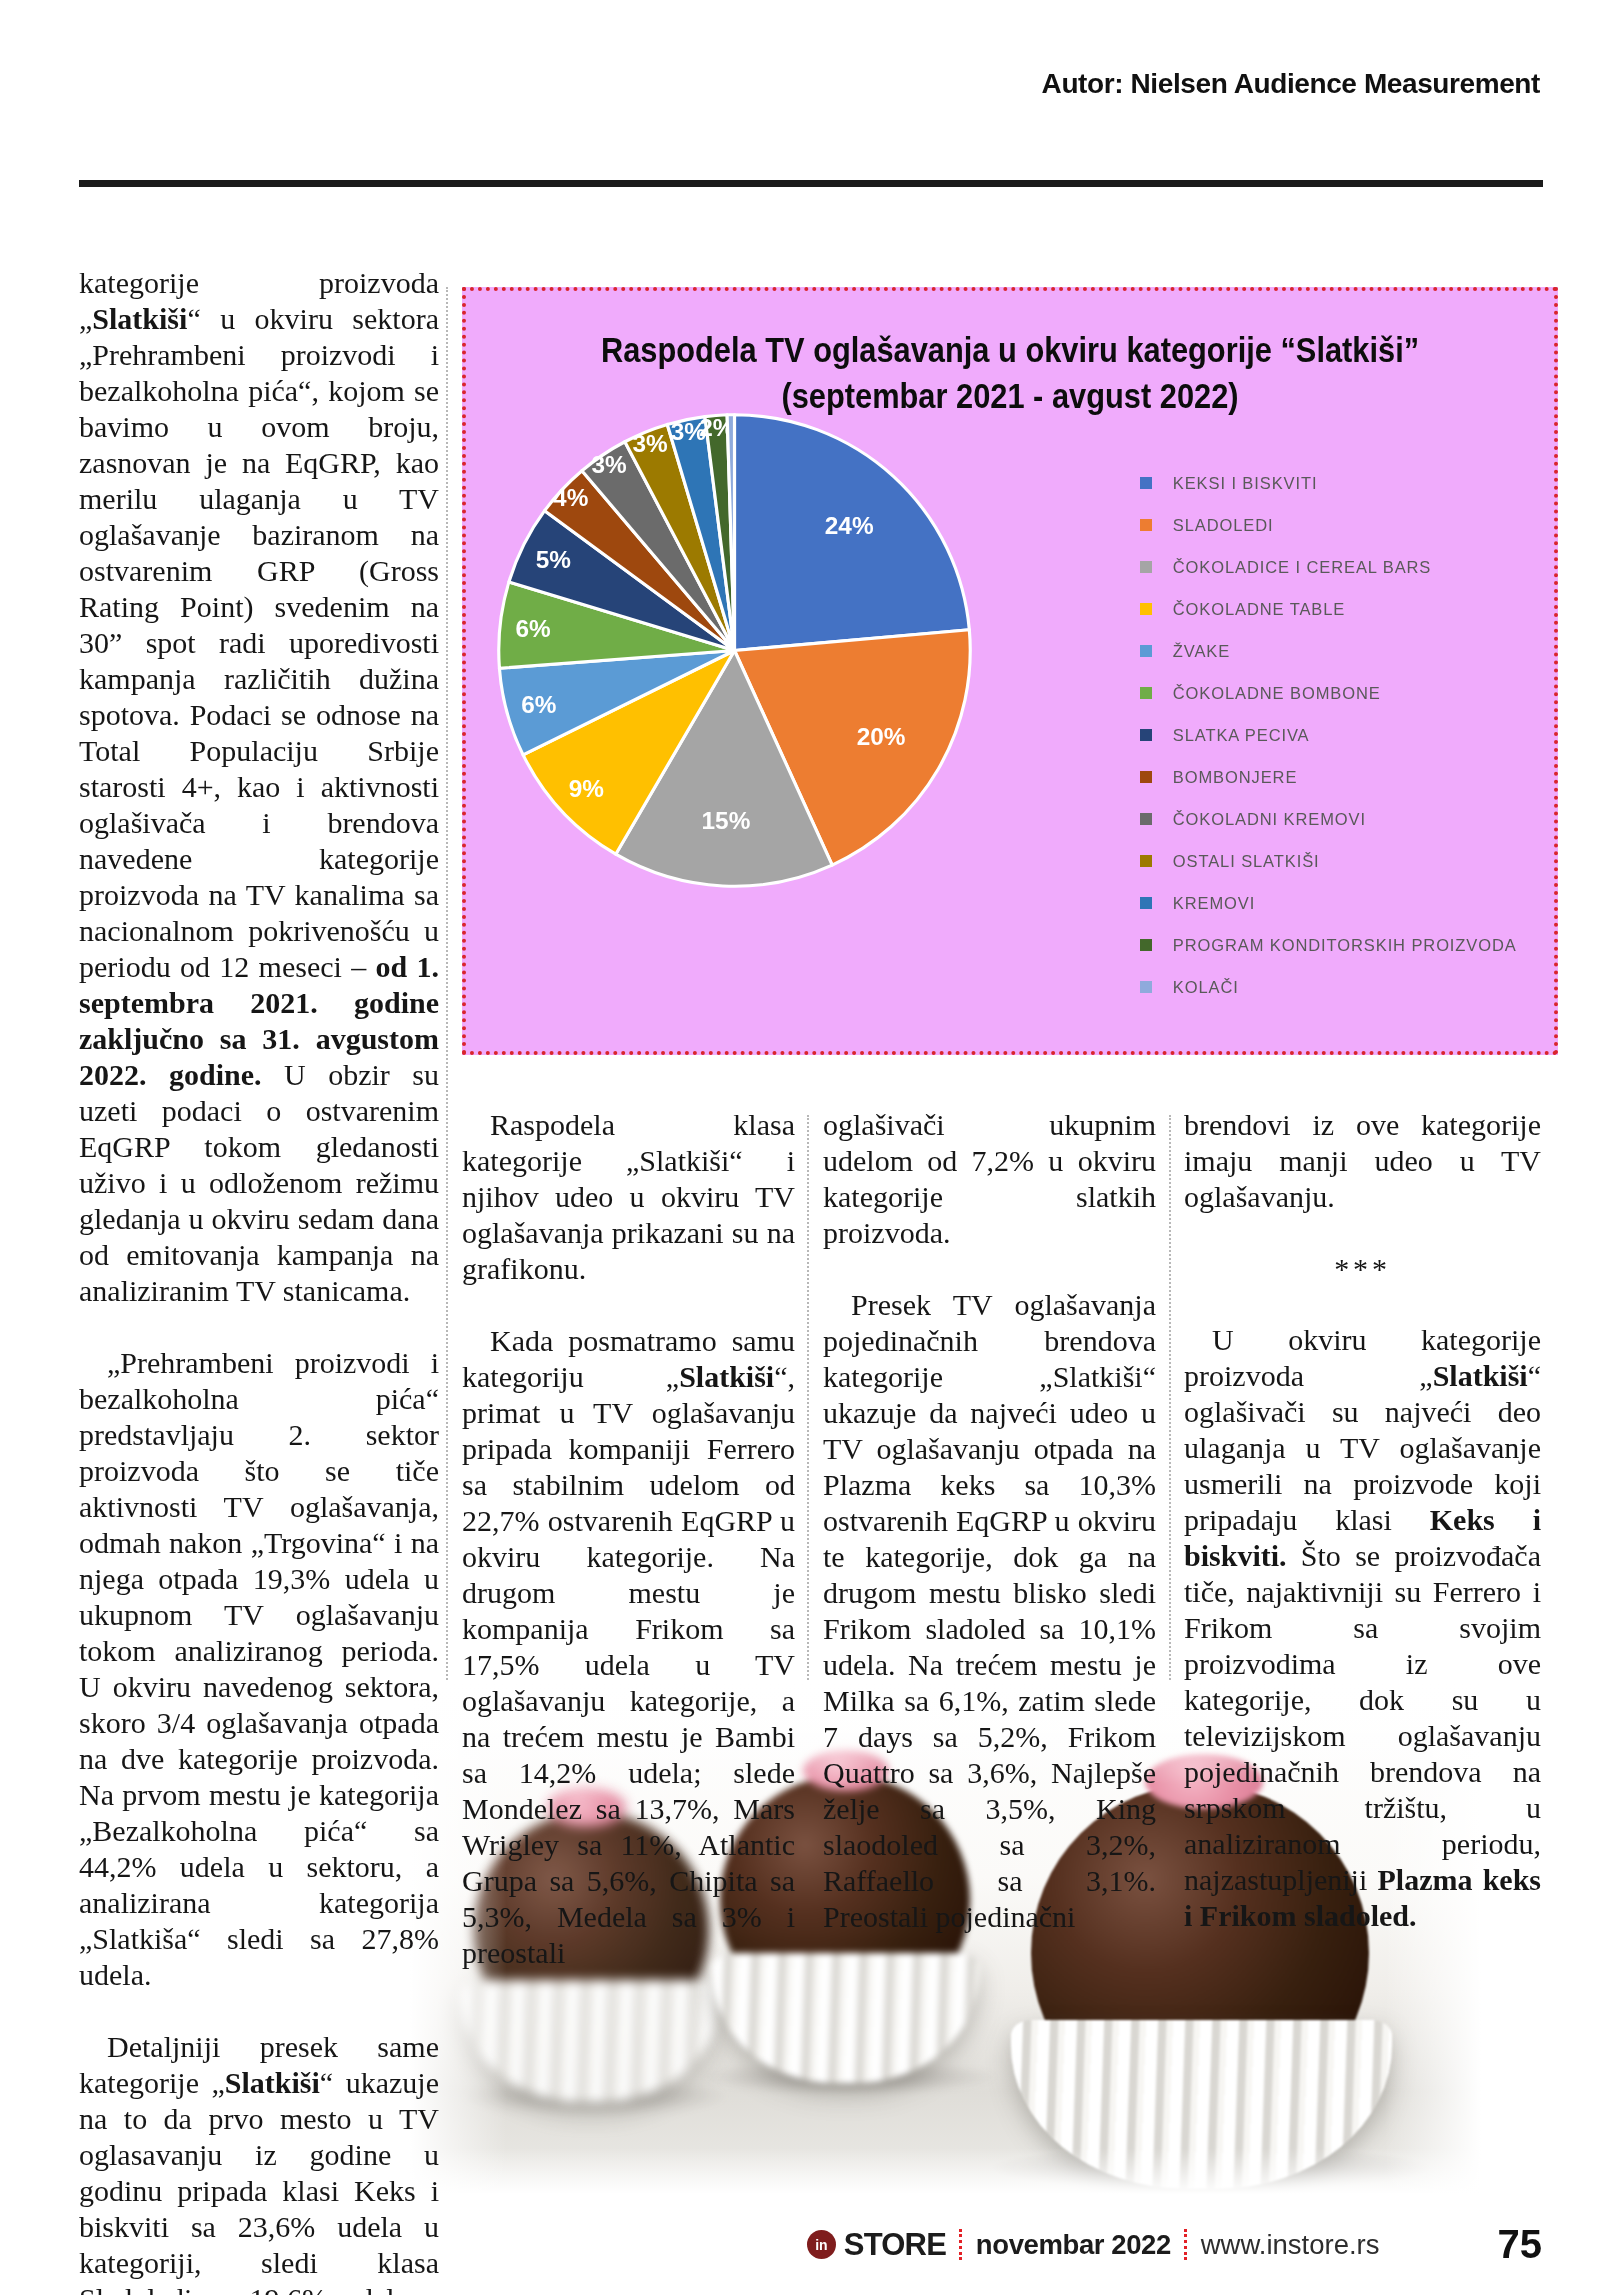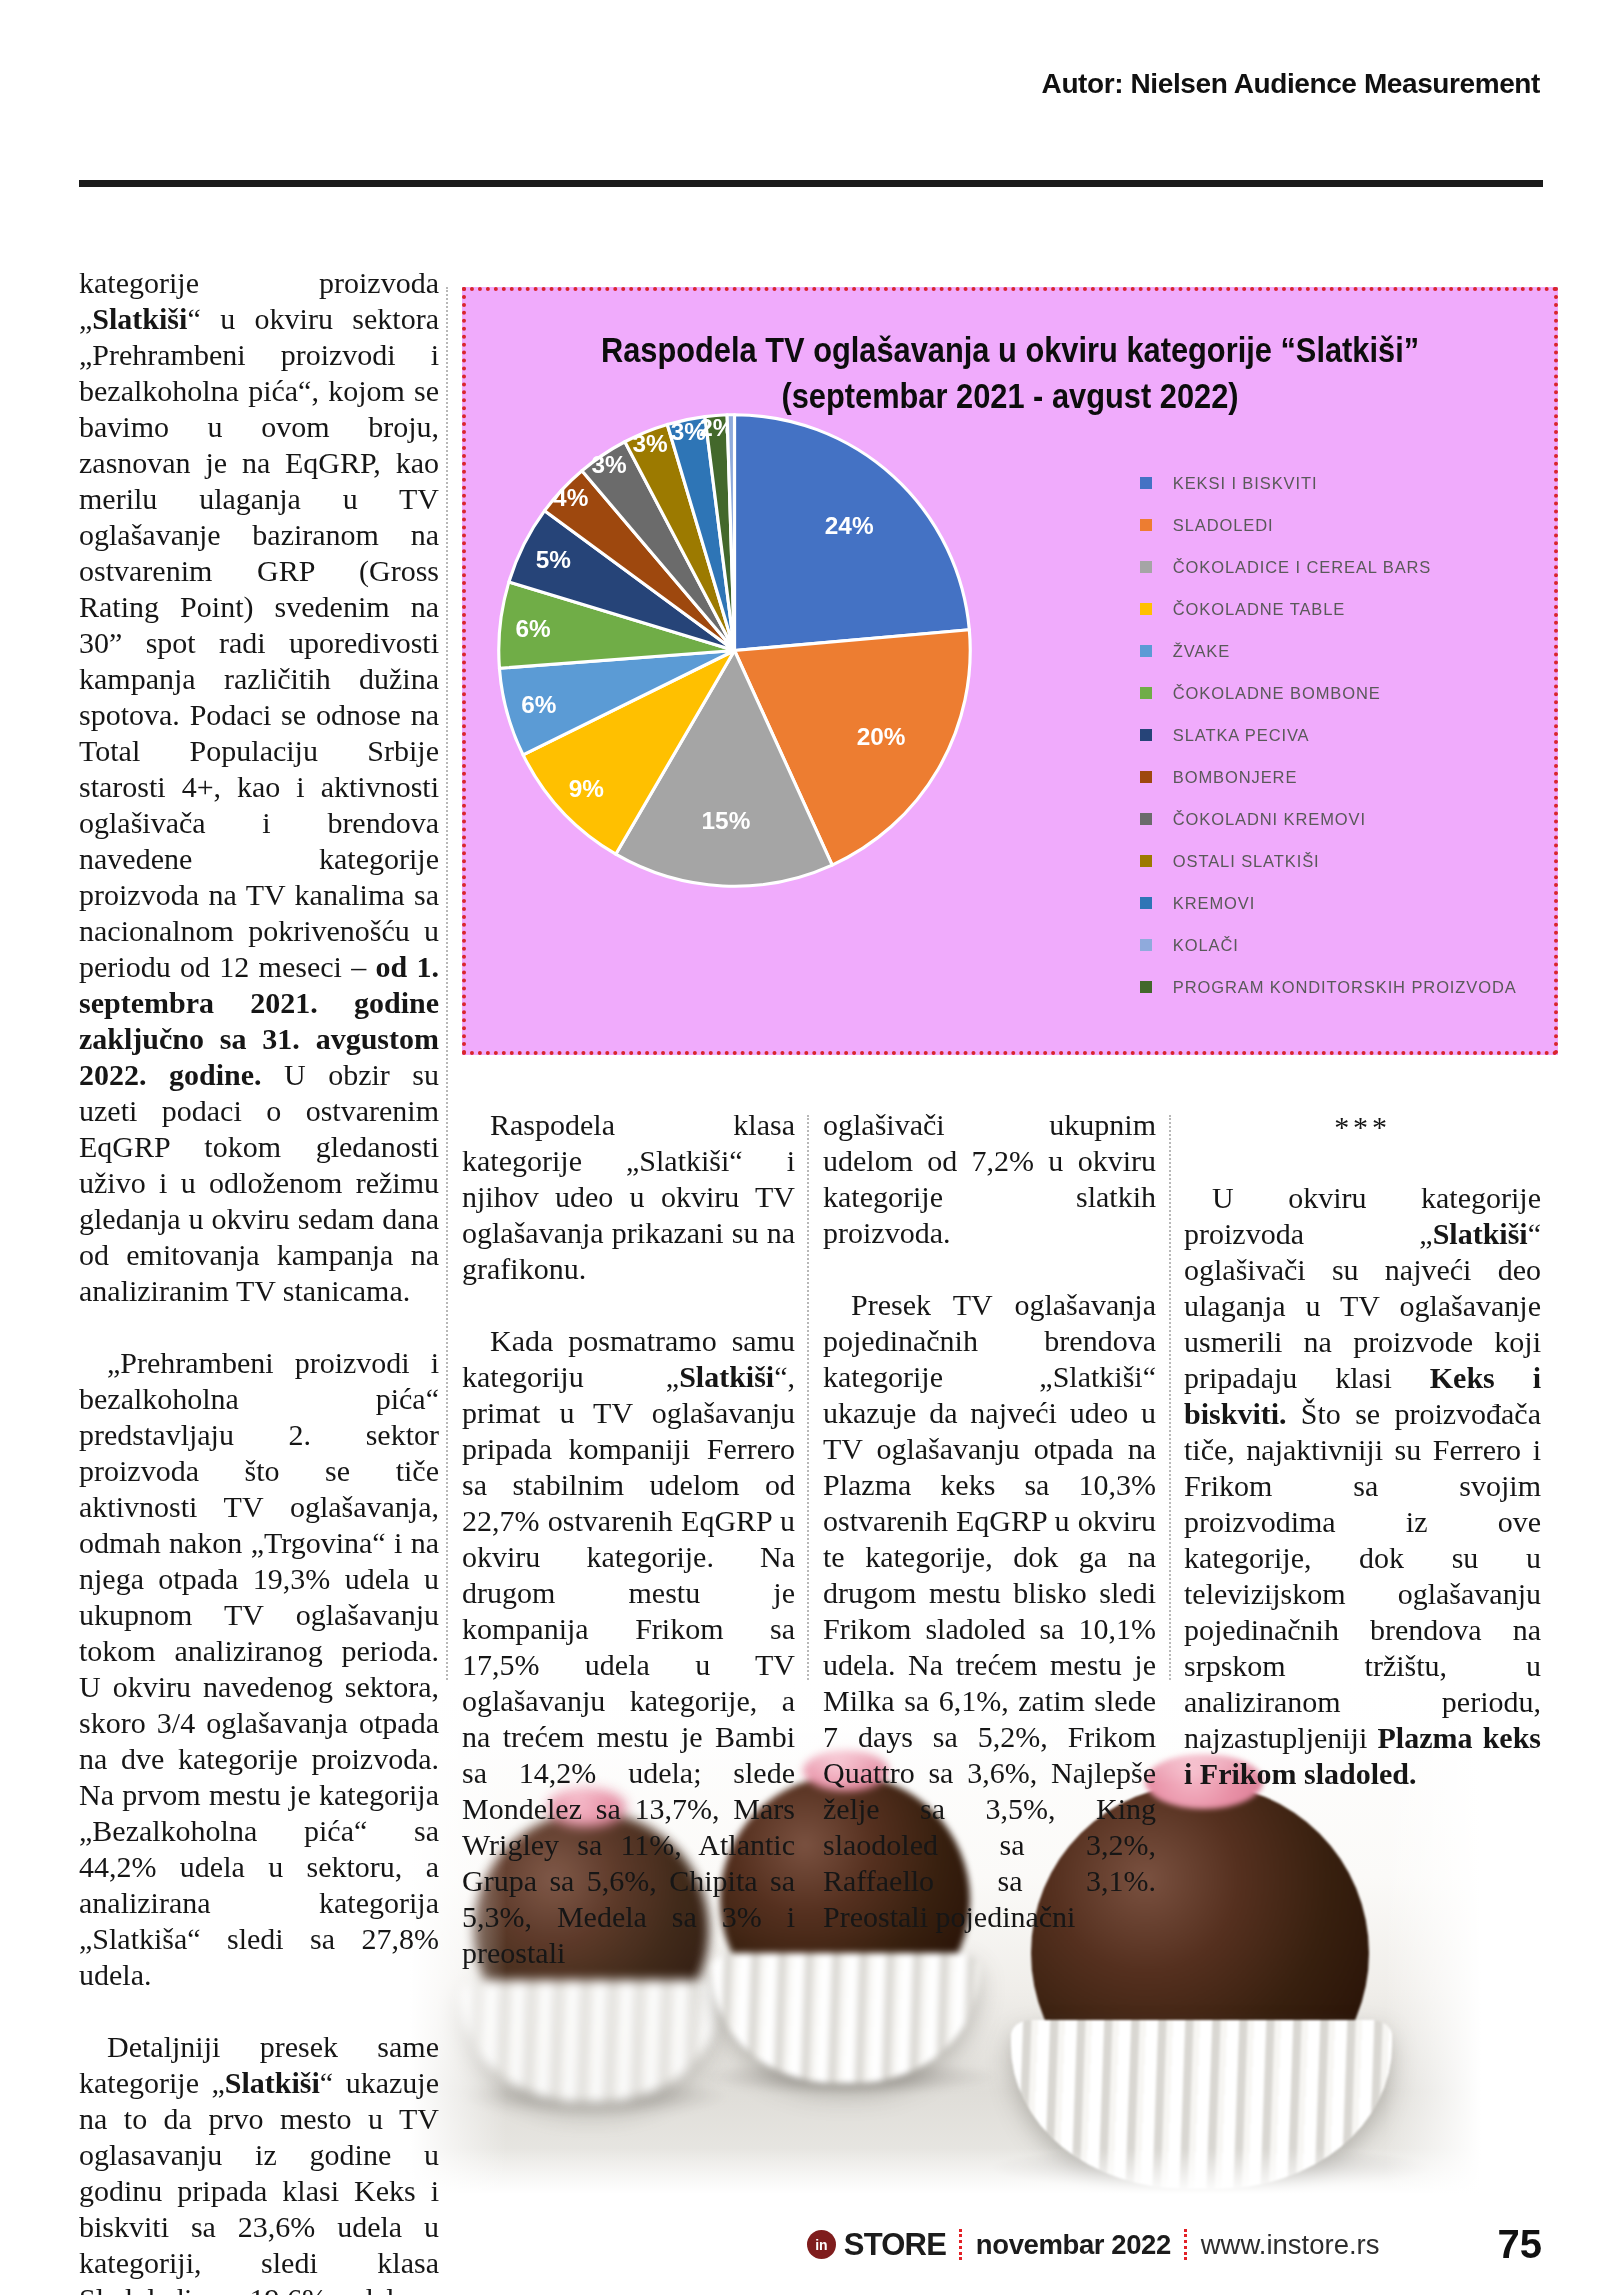--- a/index.html
+++ b/index.html
@@ -156,39 +156,40 @@
         </div>
         <div class="legend-row">
           <span class="swatch" style="background: rgb(156, 122, 0);"></span>
           <span class="legend-label">OSTALI SLATKIŠI</span>
         </div>
         <div class="legend-row">
           <span class="swatch" style="background: rgb(46, 117, 182);"></span>
           <span class="legend-label">KREMOVI</span>
         </div>
         <div class="legend-row">
+          <span class="swatch" style="background: rgb(67, 104, 43);"></span>
+          <span class="legend-label">PROGRAM KONDITORSKIH PROIZVODA</span>
+        </div>
+        <div class="legend-row">
           <span class="swatch" style="background: rgb(143, 170, 220);"></span>
           <span class="legend-label">KOLAČI</span>
-        </div>
-        <div class="legend-row">
-          <span class="swatch" style="background: rgb(67, 104, 43);"></span>
-          <span class="legend-label">PROGRAM KONDITORSKIH PROIZVODA</span>
         </div>
       </div>
   </div>
 
   <div class="bodycol" style="left:462px;top:1107px;width:333px;">
     <p class="ind"><span>Raspodela klasa kategorije „Slatkiši“ i njihov udeo u okviru TV oglašavanja prikazani su na grafikonu.</span></p>
     <p class="ind"><span>Kada posmatramo samu kategoriju „</span><span class="b">Slatkiši</span><span>“, primat u TV oglašavanju pripada kompaniji Ferrero sa stabilnim udelom od 22,7% ostvarenih EqGRP u okviru kategorije. Na drugom mestu je kompanija Frikom sa 17,5% udela u TV oglašavanju kategorije, a na trećem mestu je Bambi sa 14,2% udela; slede Mondelez sa 13,7%, Mars Wrigley sa 11%, Atlantic Grupa sa 5,6%, Chipita sa 5,3%, Medela sa 3% i preostali</span></p>
   </div>
   <div class="bodycol" style="left:823px;top:1107px;width:333px;">
     <p><span>oglašivači ukupnim udelom od 7,2% u okviru kategorije slatkih proizvoda.</span></p>
     <p class="ind"><span>Presek TV oglašavanja pojedinačnih brendova kategorije „Slatkiši“ ukazuje da najveći udeo u TV oglašavanju otpada na Plazma keks sa 10,3% ostvarenih EqGRP u okviru te kategorije, dok ga na drugom mestu blisko sledi Frikom sladoled sa 10,1% udela. Na trećem mestu je Milka sa 6,1%, zatim slede 7 days sa 5,2%, Frikom Quattro sa 3,6%, Najlepše želje sa 3,5%, King slaodoled sa 3,2%, Raffaello sa 3,1%. Preostali pojedinačni</span></p>
   </div>
   <div class="bodycol" style="left:1184px;top:1107px;width:357px;">
+    <p><span>brendovi iz ove kategorije imaju manji udeo u TV oglašavanju.</span></p>
     <div class="divider">***</div>
     <p class="ind"><span>U okviru kategorije proizvoda „</span><span class="b">Slatkiši</span><span>“ oglašivači su najveći deo ulaganja u TV oglašavanje usmerili na proizvode koji pripadaju klasi </span><span class="b">Keks i biskviti.</span><span> Što se proizvođača tiče, najaktivniji su Ferrero i Frikom sa svojim proizvodima iz ove kategorije, dok su u televizijskom oglašavanju pojedinačnih brendova na srpskom tržištu, u analiziranom periodu, najzastupljeniji </span><span class="b">Plazma keks i Frikom sladoled.</span></p>
   </div>
 
   <div class="photo">
     <div class="bg"></div>
 
     <div class="truffle t-left" style="left:0;top:0;width:353px;height:512px;">
       <div class="gshadow" style="left:47px;top:397px;width:275px;height:35px;"></div>
       <div class="ball" style="left:63px;top:130px;width:236px;height:236px;"></div>

